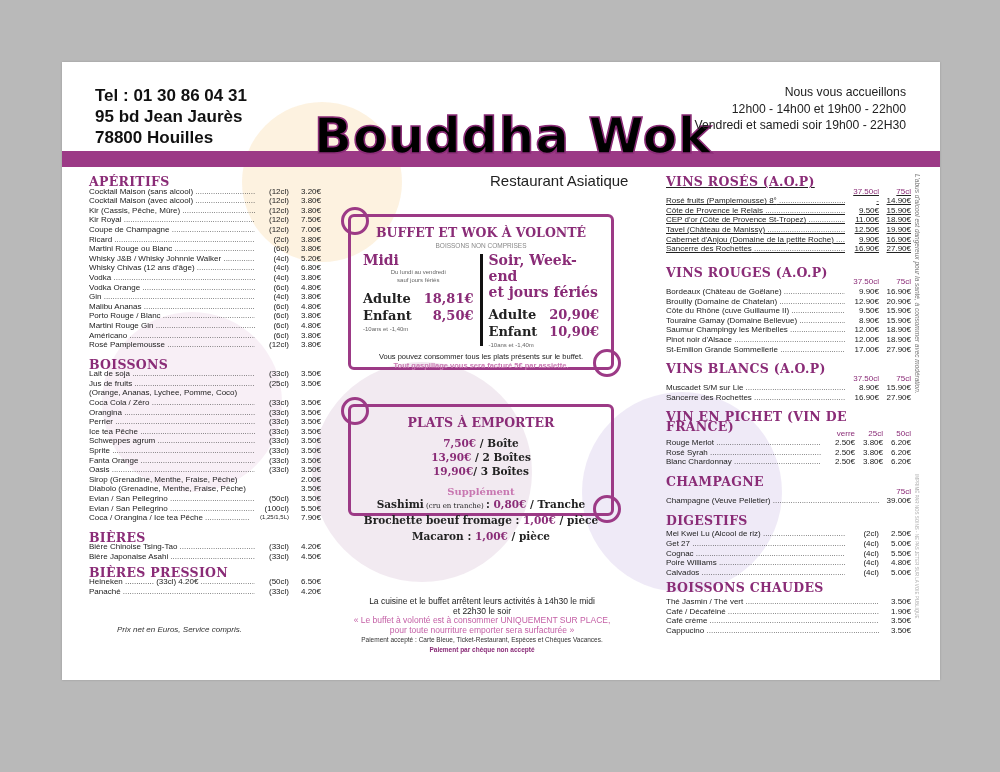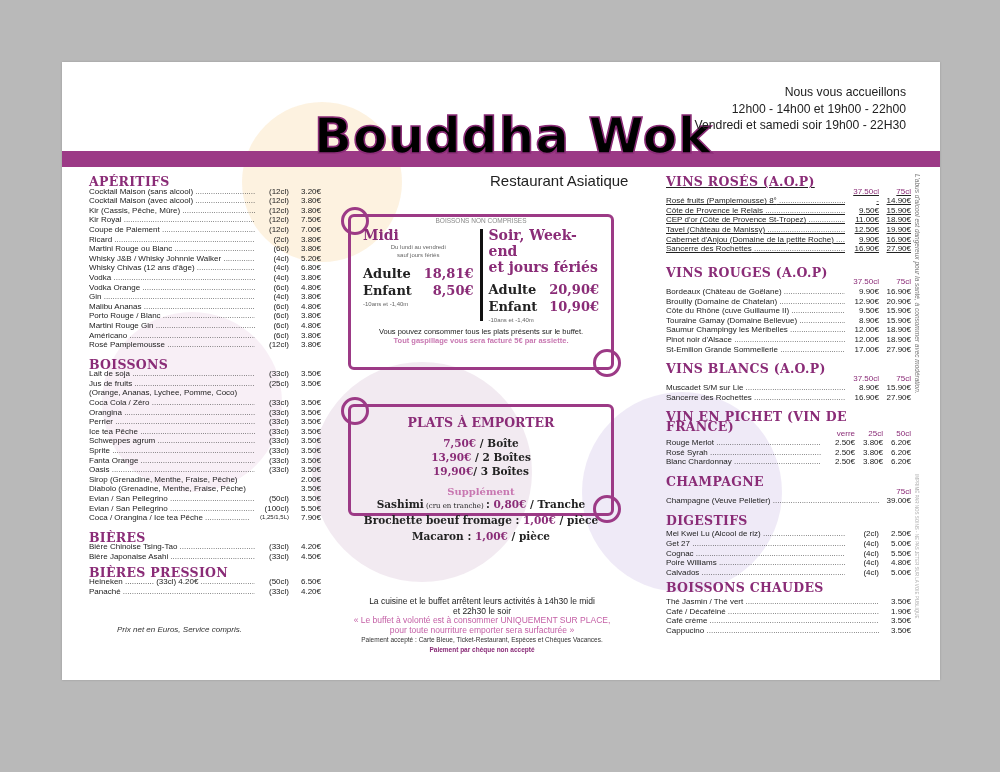--- a/index.html
+++ b/index.html
@@ -63,20 +63,25 @@
 
 <div class="page">
 
   <div class="wm" style="left:180px;top:40px;width:160px;height:160px;background:#f0b040;"></div>
   <div class="wm" style="left:250px;top:300px;width:220px;height:220px;background:#b07aa8;"></div>
   <div class="wm" style="left:520px;top:330px;width:200px;height:200px;background:#9a7fcc;"></div>
   <div class="wm" style="left:40px;top:250px;width:180px;height:180px;background:#d49ac4;"></div>
 
   <div class="band"></div>
 
+  <div class="contact">
+    <div>Tel : 01 30 86 04 31</div>
+    <div>95 bd Jean Jaurès</div>
+    <div>78800 Houilles</div>
+  </div>
 
   <div class="logo">Bouddha Wok</div>
   <div class="tagline">Restaurant Asiatique</div>
 
   <div class="hours">
     <div>Nous vous accueillons</div>
     <div>12h00 - 14h00 et 19h00 - 22h00</div>
     <div>Vendredi et samedi soir 19h00 - 22H30</div>
   </div>
 
@@ -98,21 +103,21 @@
             <span class="name">Kir (Cassis, Pêche, Mûre)</span>
             <span class="size">(12cl)</span>
             <span class="price">3.80€</span>
           </div>
           <div class="row">
             <span class="name">Kir Royal</span>
             <span class="size">(12cl)</span>
             <span class="price">7.50€</span>
           </div>
           <div class="row">
-            <span class="name">Coupe de Paiement</span>
+            <span class="name">Coupe de Champagne</span>
             <span class="size">(12cl)</span>
             <span class="price">7.00€</span>
           </div>
           <div class="row">
             <span class="name">Ricard</span>
             <span class="size">(2cl)</span>
             <span class="price">3.80€</span>
           </div>
           <div class="row">
             <span class="name">Martini Rouge ou Blanc</span>
@@ -279,20 +284,21 @@
             <span class="name">Panaché</span>
             <span class="size">(33cl)</span>
             <span class="price">4.20€</span>
           </div>
         </div>
     </div>
   </div>
   <div class="footer-note">Prix net en Euros, Service compris.</div>
 
   <div class="box box1">
+    <h3>BUFFET ET WOK À VOLONTÉ</h3>
     <div class="small-grey">BOISSONS NON COMPRISES</div>
     <div class="buffet-cols">
       <div class="bc">
         <div class="title">Midi</div>
         <div class="sub">Du lundi au vendredi</div>
         <div class="sub" style="margin-bottom:6px;">sauf jours fériés</div>
         <div class="pr">
             <span>Adulte</span>
             <span class="v">18,81€</span>
           </div>

